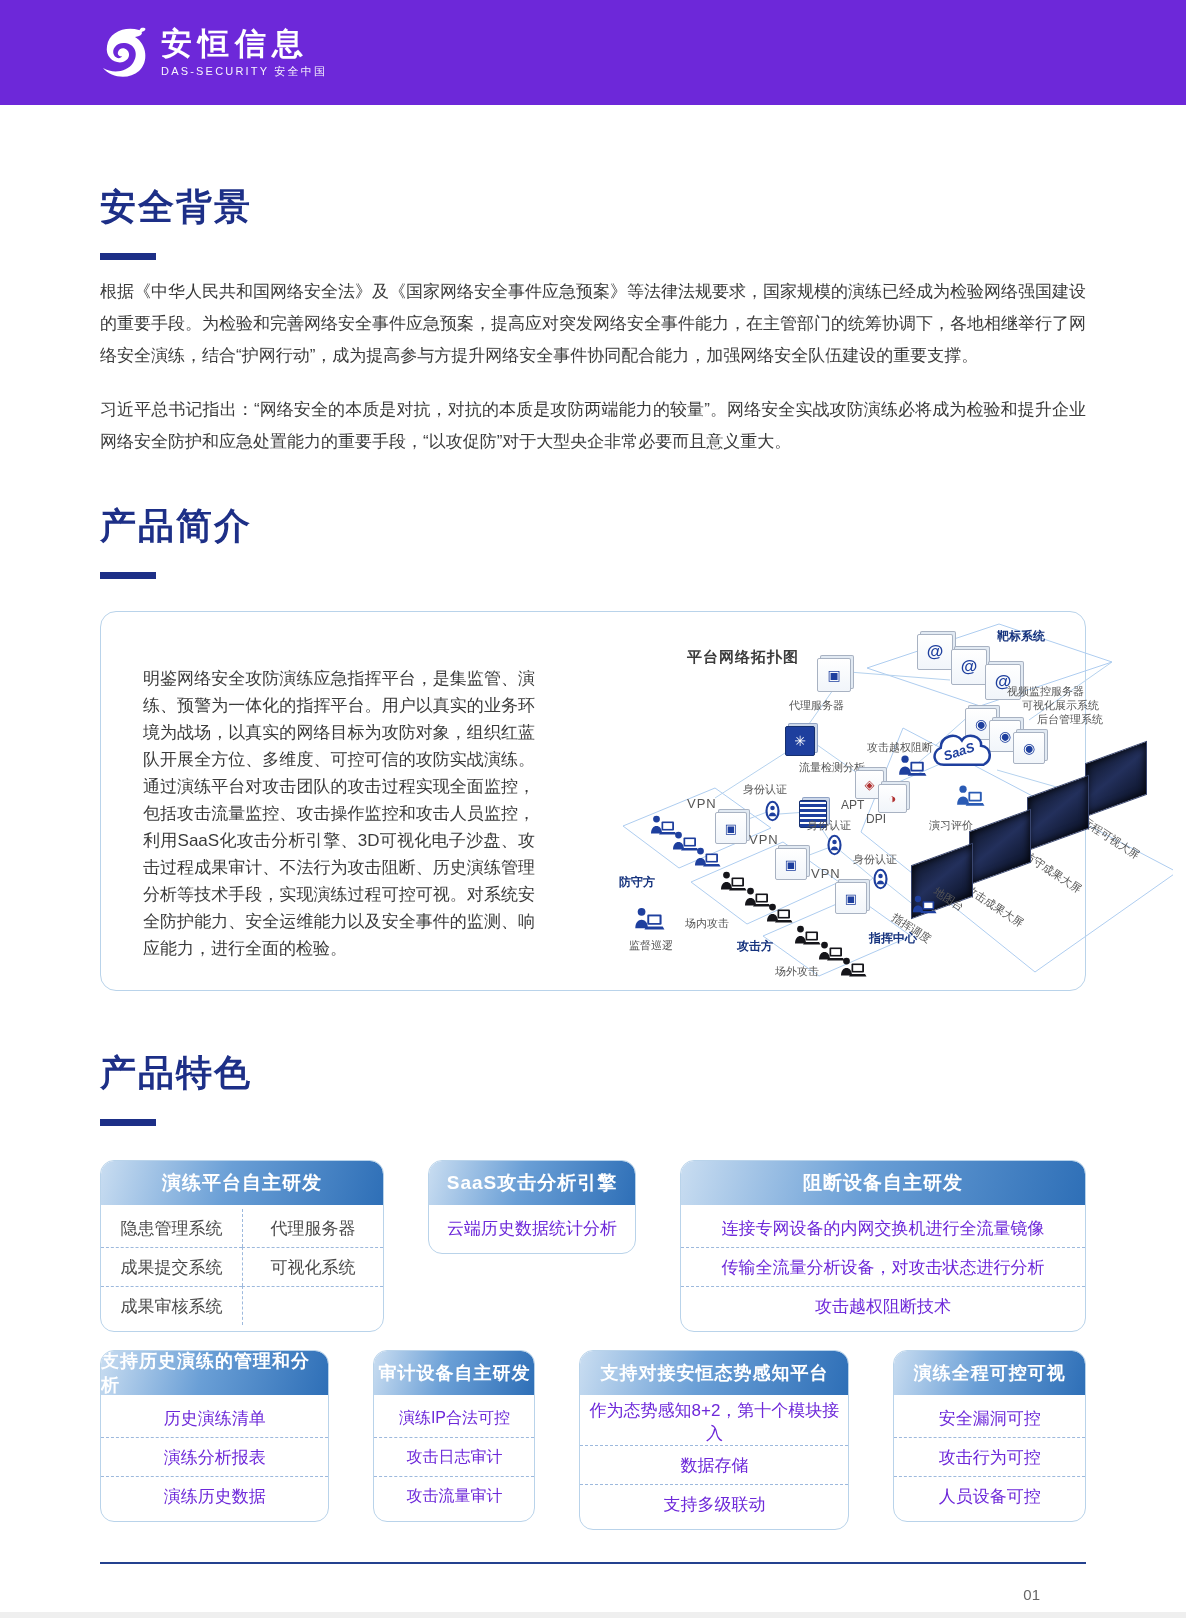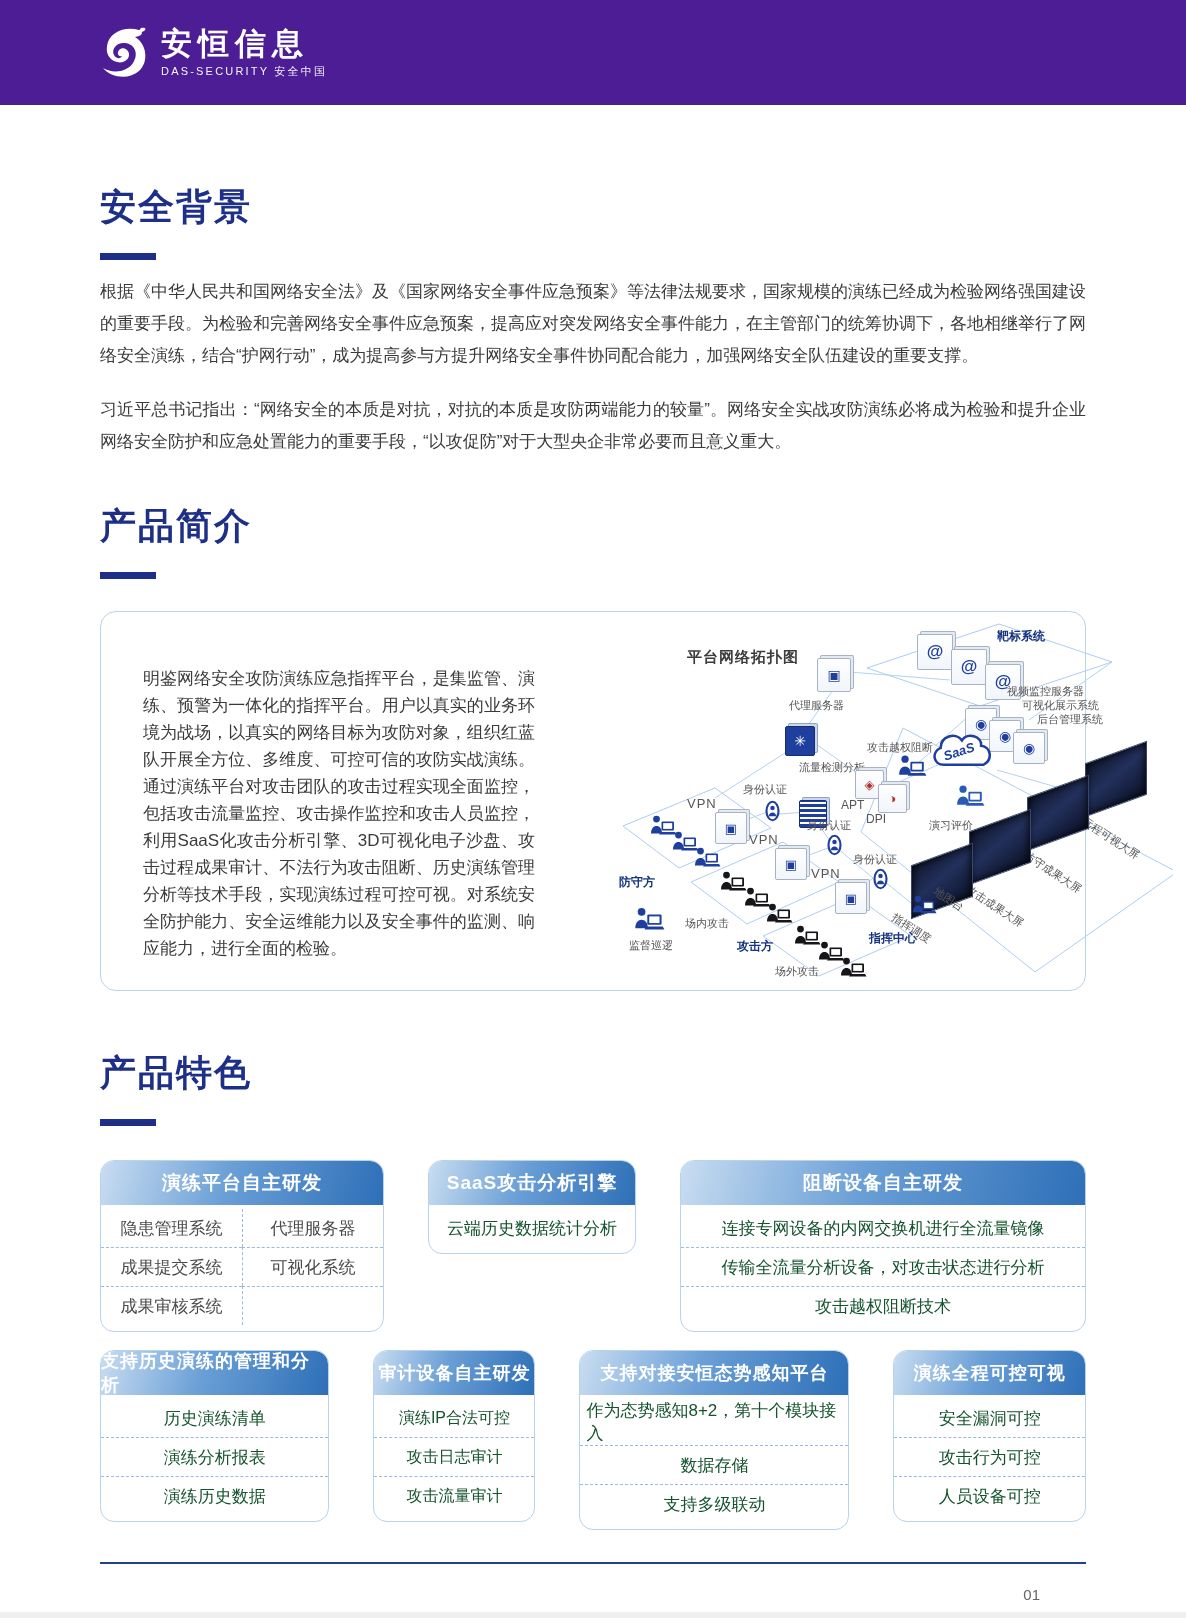--- a/index.html
+++ b/index.html
@@ -2,21 +2,21 @@
 <html><head>
 <meta charset="utf-8">
 <style>
   html,body{margin:0;padding:0;}
   body{
     width:1186px;height:1618px;overflow:hidden;position:relative;
     background:#ffffff;font-family:"Liberation Sans","DejaVu Sans",sans-serif;
     -webkit-font-smoothing:antialiased;
   }
   
-  .topbar{height:105px;background:#4c1d95;display:flex;align-items:center;}
+  .topbar{height:105px;background:#6d28d9;display:flex;align-items:center;}
   .logo{display:flex;align-items:center;margin-left:95px;color:#fff;}
   .logo-mark{width:54px;height:58px;margin-right:12px;}
   .logo-text{display:flex;flex-direction:column;line-height:1;}
   .logo-cn{font-size:31px;font-weight:bold;letter-spacing:6px;}
   .logo-en{font-size:11px;letter-spacing:2.2px;margin-top:7px;opacity:.95;}
   
   .main{padding:0 100px;}
   .sec-title{color:#1d2f87;font-size:36px;font-weight:800;letter-spacing:2px;margin:0;}
   .sec-underline{width:56px;height:7px;background:#1d2f87;margin-top:21px;}
   .mt-bg{padding-top:78px;}
@@ -71,21 +71,21 @@
   .row2{margin-top:18px;}
   .fcard{border:1px solid #b9d3ea;border-radius:14px;background:#fff;overflow:hidden;}
   .fcard-head{
     height:44px;display:flex;align-items:center;justify-content:center;
     background:linear-gradient(105deg,#c9ddf1 0%,#6a9fd6 45%,#2e6fb7 100%);
     color:#fff;font-size:19px;font-weight:bold;letter-spacing:1px;
     border-radius:13px 13px 0 0;
   }
   .fcard-row{
     min-height:38px;display:flex;align-items:center;justify-content:center;
-    font-size:17px;color:#14532d;padding:0 6px;
+    font-size:17px;color:#6d28d9;text-align:center;padding:0 6px;
   }
   .fcard-row+.fcard-row{border-top:1px dashed #9db9dd;}
   .fcard-grid{display:grid;grid-template-columns:1fr 1fr;}
   .fcard-grid .gcell{
     min-height:38px;display:flex;align-items:center;justify-content:center;
     font-size:17px;color:#4a4a4a;
   }
   .fcard-grid .gcell.gc2{border-left:1px dashed #9db9dd;}
   .fcard-grid .gcell.gsep{border-top:1px dashed #9db9dd;}
   .fcard-pad{padding-bottom:6px;padding-top:4px;}

